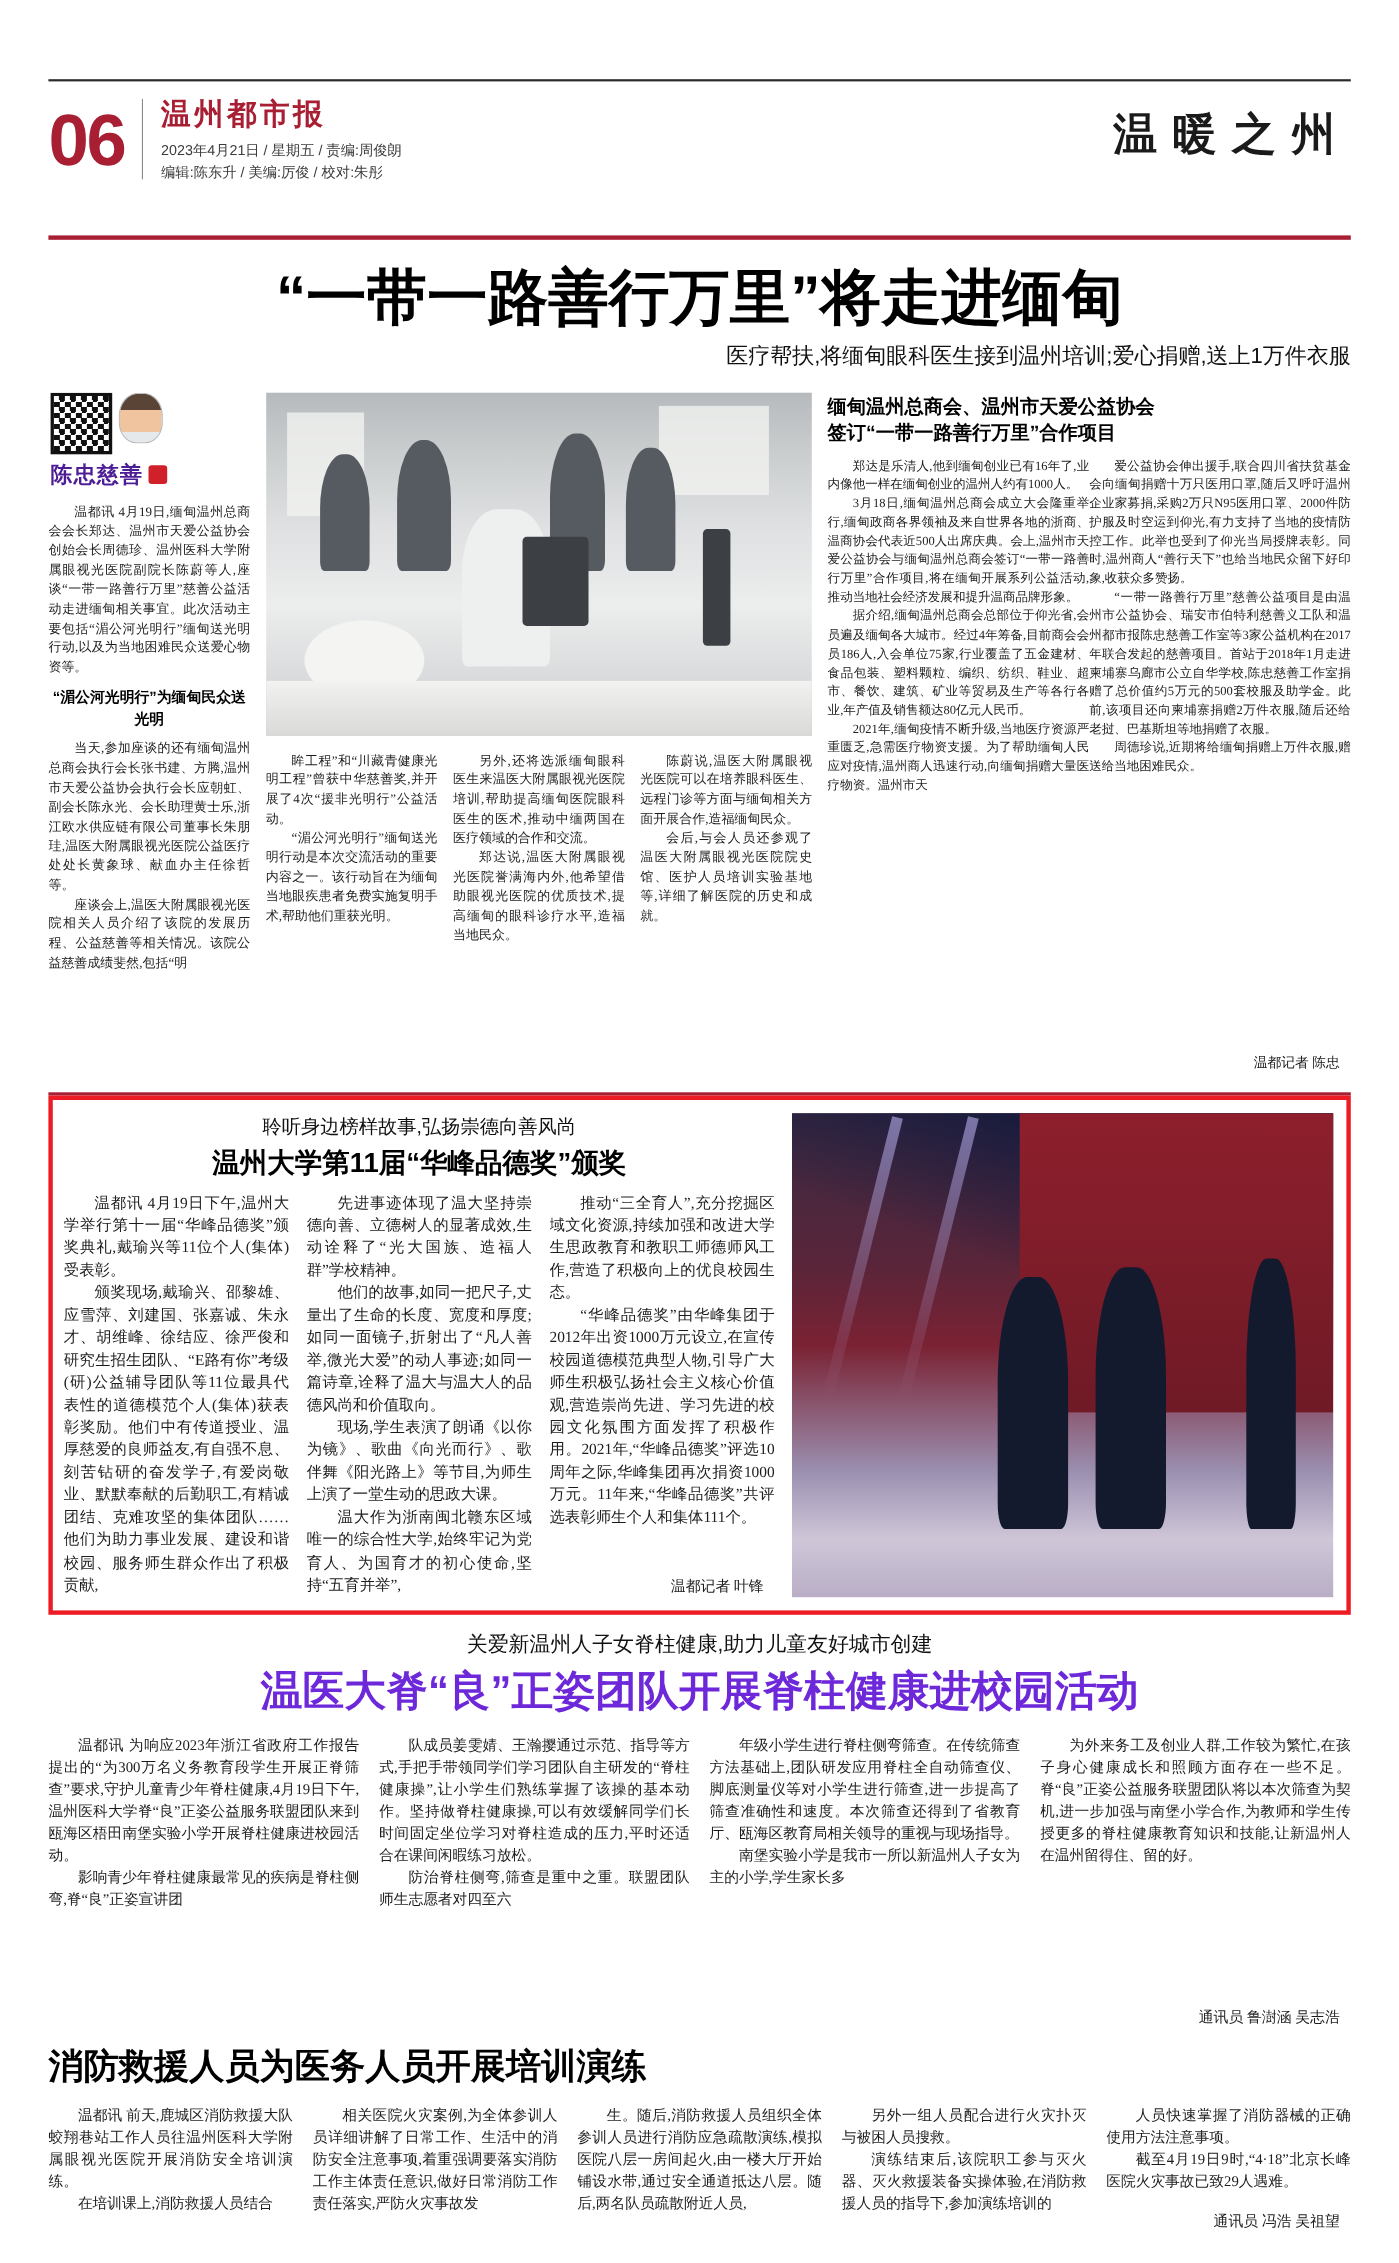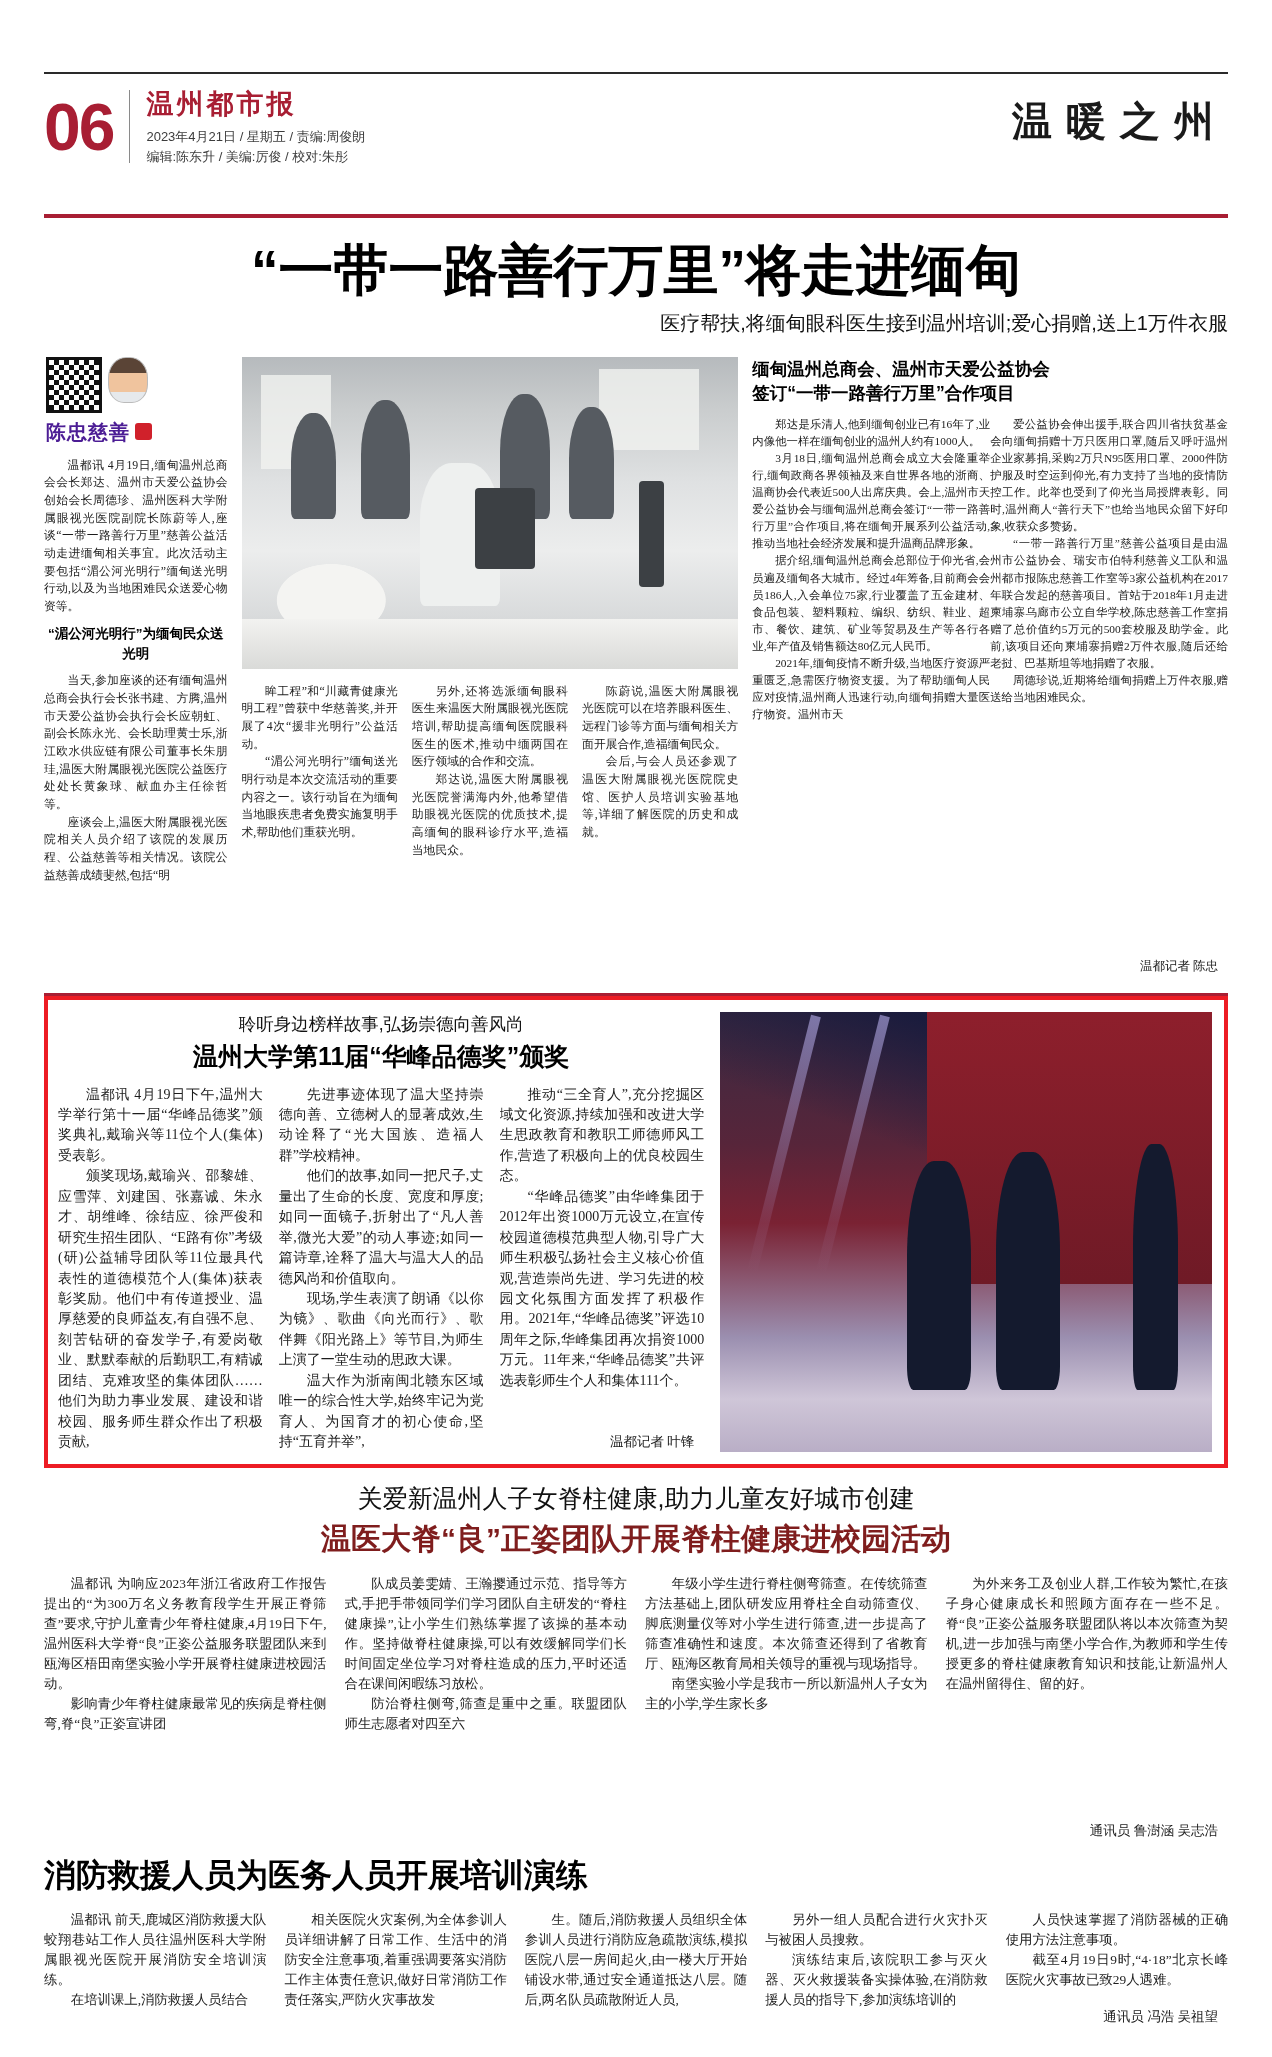--- a/index.html
+++ b/index.html
@@ -73,22 +73,22 @@
     background:
       linear-gradient(200deg, rgba(20,25,60,.85) 0 18%, transparent 40%),
       linear-gradient(180deg,#3c2a42 0%,#57253a 30%,#7a2233 48%,#9b8fb0 74%,#cfc6d8 88%,#b9aec6 100%);
   }
   .ph2-screen { position:absolute; right:0; top:0; width:58%; height:62%; background:linear-gradient(180deg,#8e1f2c,#6f1a26); }
   .ph2-beam { position:absolute; width:10px; height:60%; top:0; background:linear-gradient(180deg,rgba(200,190,255,.55),transparent); transform:rotate(14deg); }
   .ph2-person { position:absolute; background:#141a2e; border-radius:42% 42% 10% 10%; }
 
   
   .a3 { margin-top:14px; }
-  .a3 .kicker { font-size:25px; }
-  .a3-headline { text-align:center; font-family:"Liberation Sans","DejaVu Sans",sans-serif; font-weight:900; font-size:30px; color:#7f1d1d; margin:4px 0 14px 0; }
+  .a3 .kicker { font-size:19px; }
+  .a3-headline { text-align:center; font-family:"Liberation Sans","DejaVu Sans",sans-serif; font-weight:900; font-size:38px; color:#6d28d9; margin:4px 0 14px 0; }
   .five-cols { display:flex; gap:18px; }
   .five-cols .newscol { flex:1; font-size:13.4px; line-height:1.5; display:flex; flex-direction:column; }
   .five-cols .paras-wrap { flex:1; overflow:hidden; }
   .a3 .five-cols { height:268px; }
 
   
   .a4 { margin-top:12px; }
   .a4-headline { text-align:left; font-family:"Liberation Sans","DejaVu Sans",sans-serif; font-weight:900; font-size:32px; color:#000; }
   .a4 .five-cols { height:118px; margin-top:12px; overflow:hidden; }
 </style>

